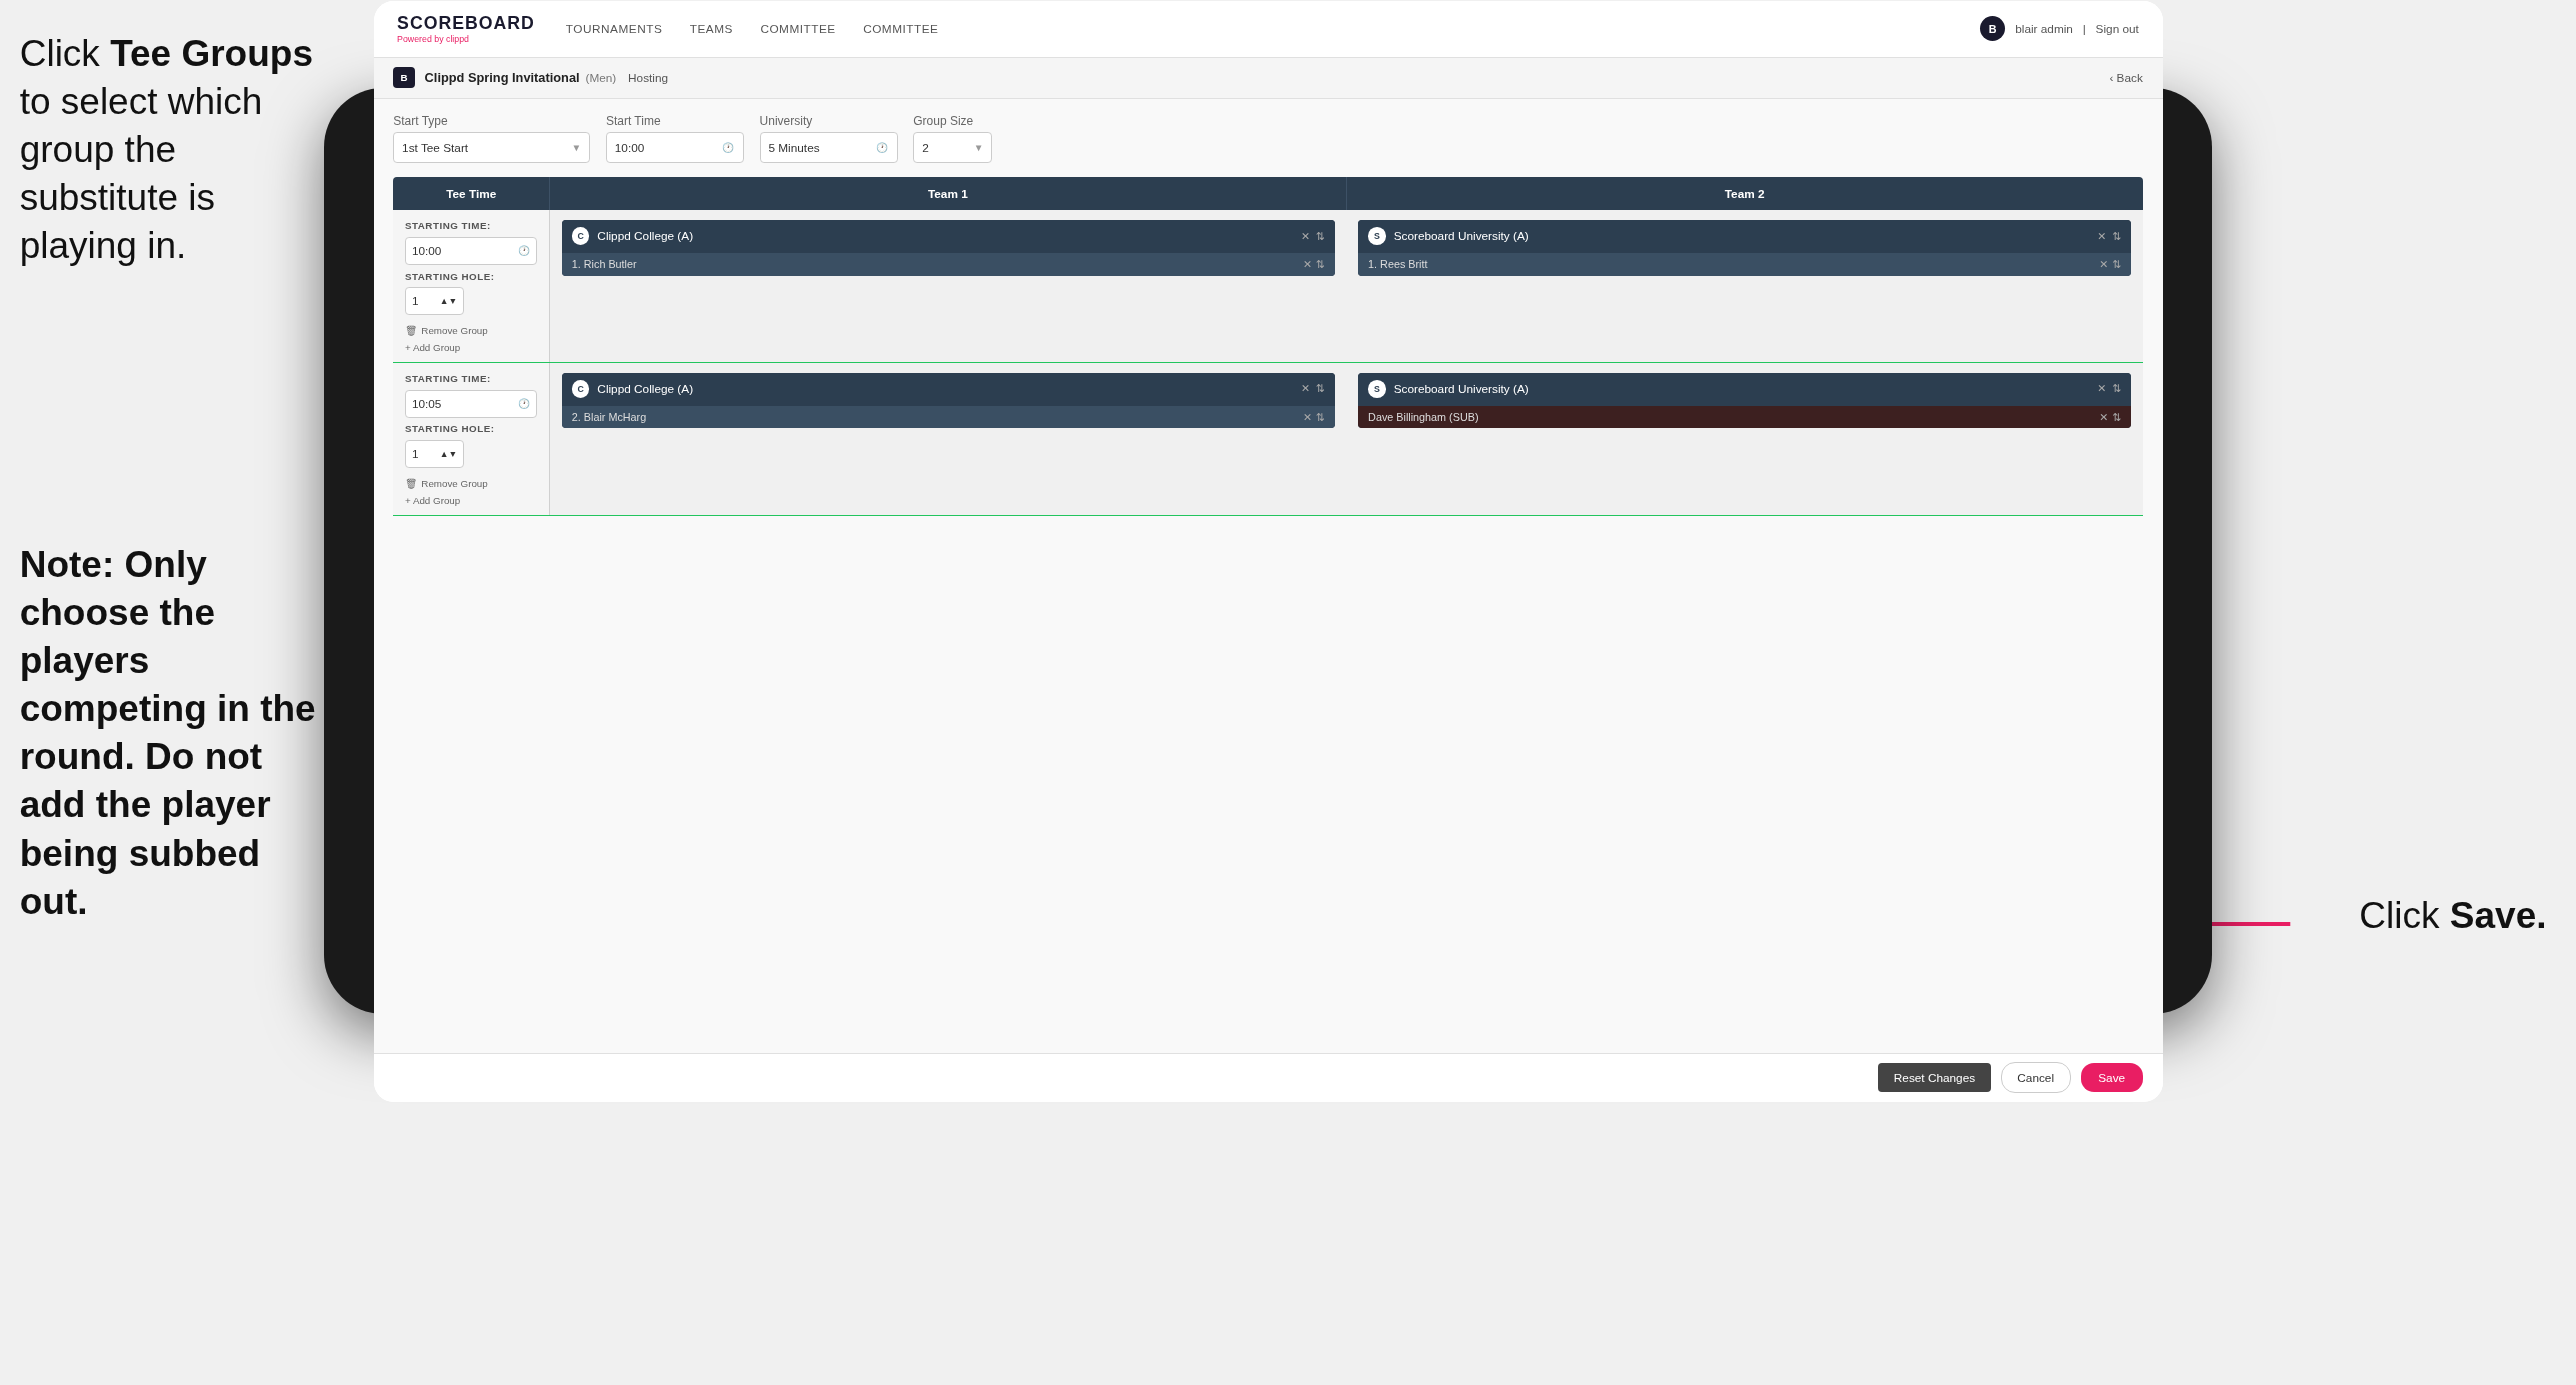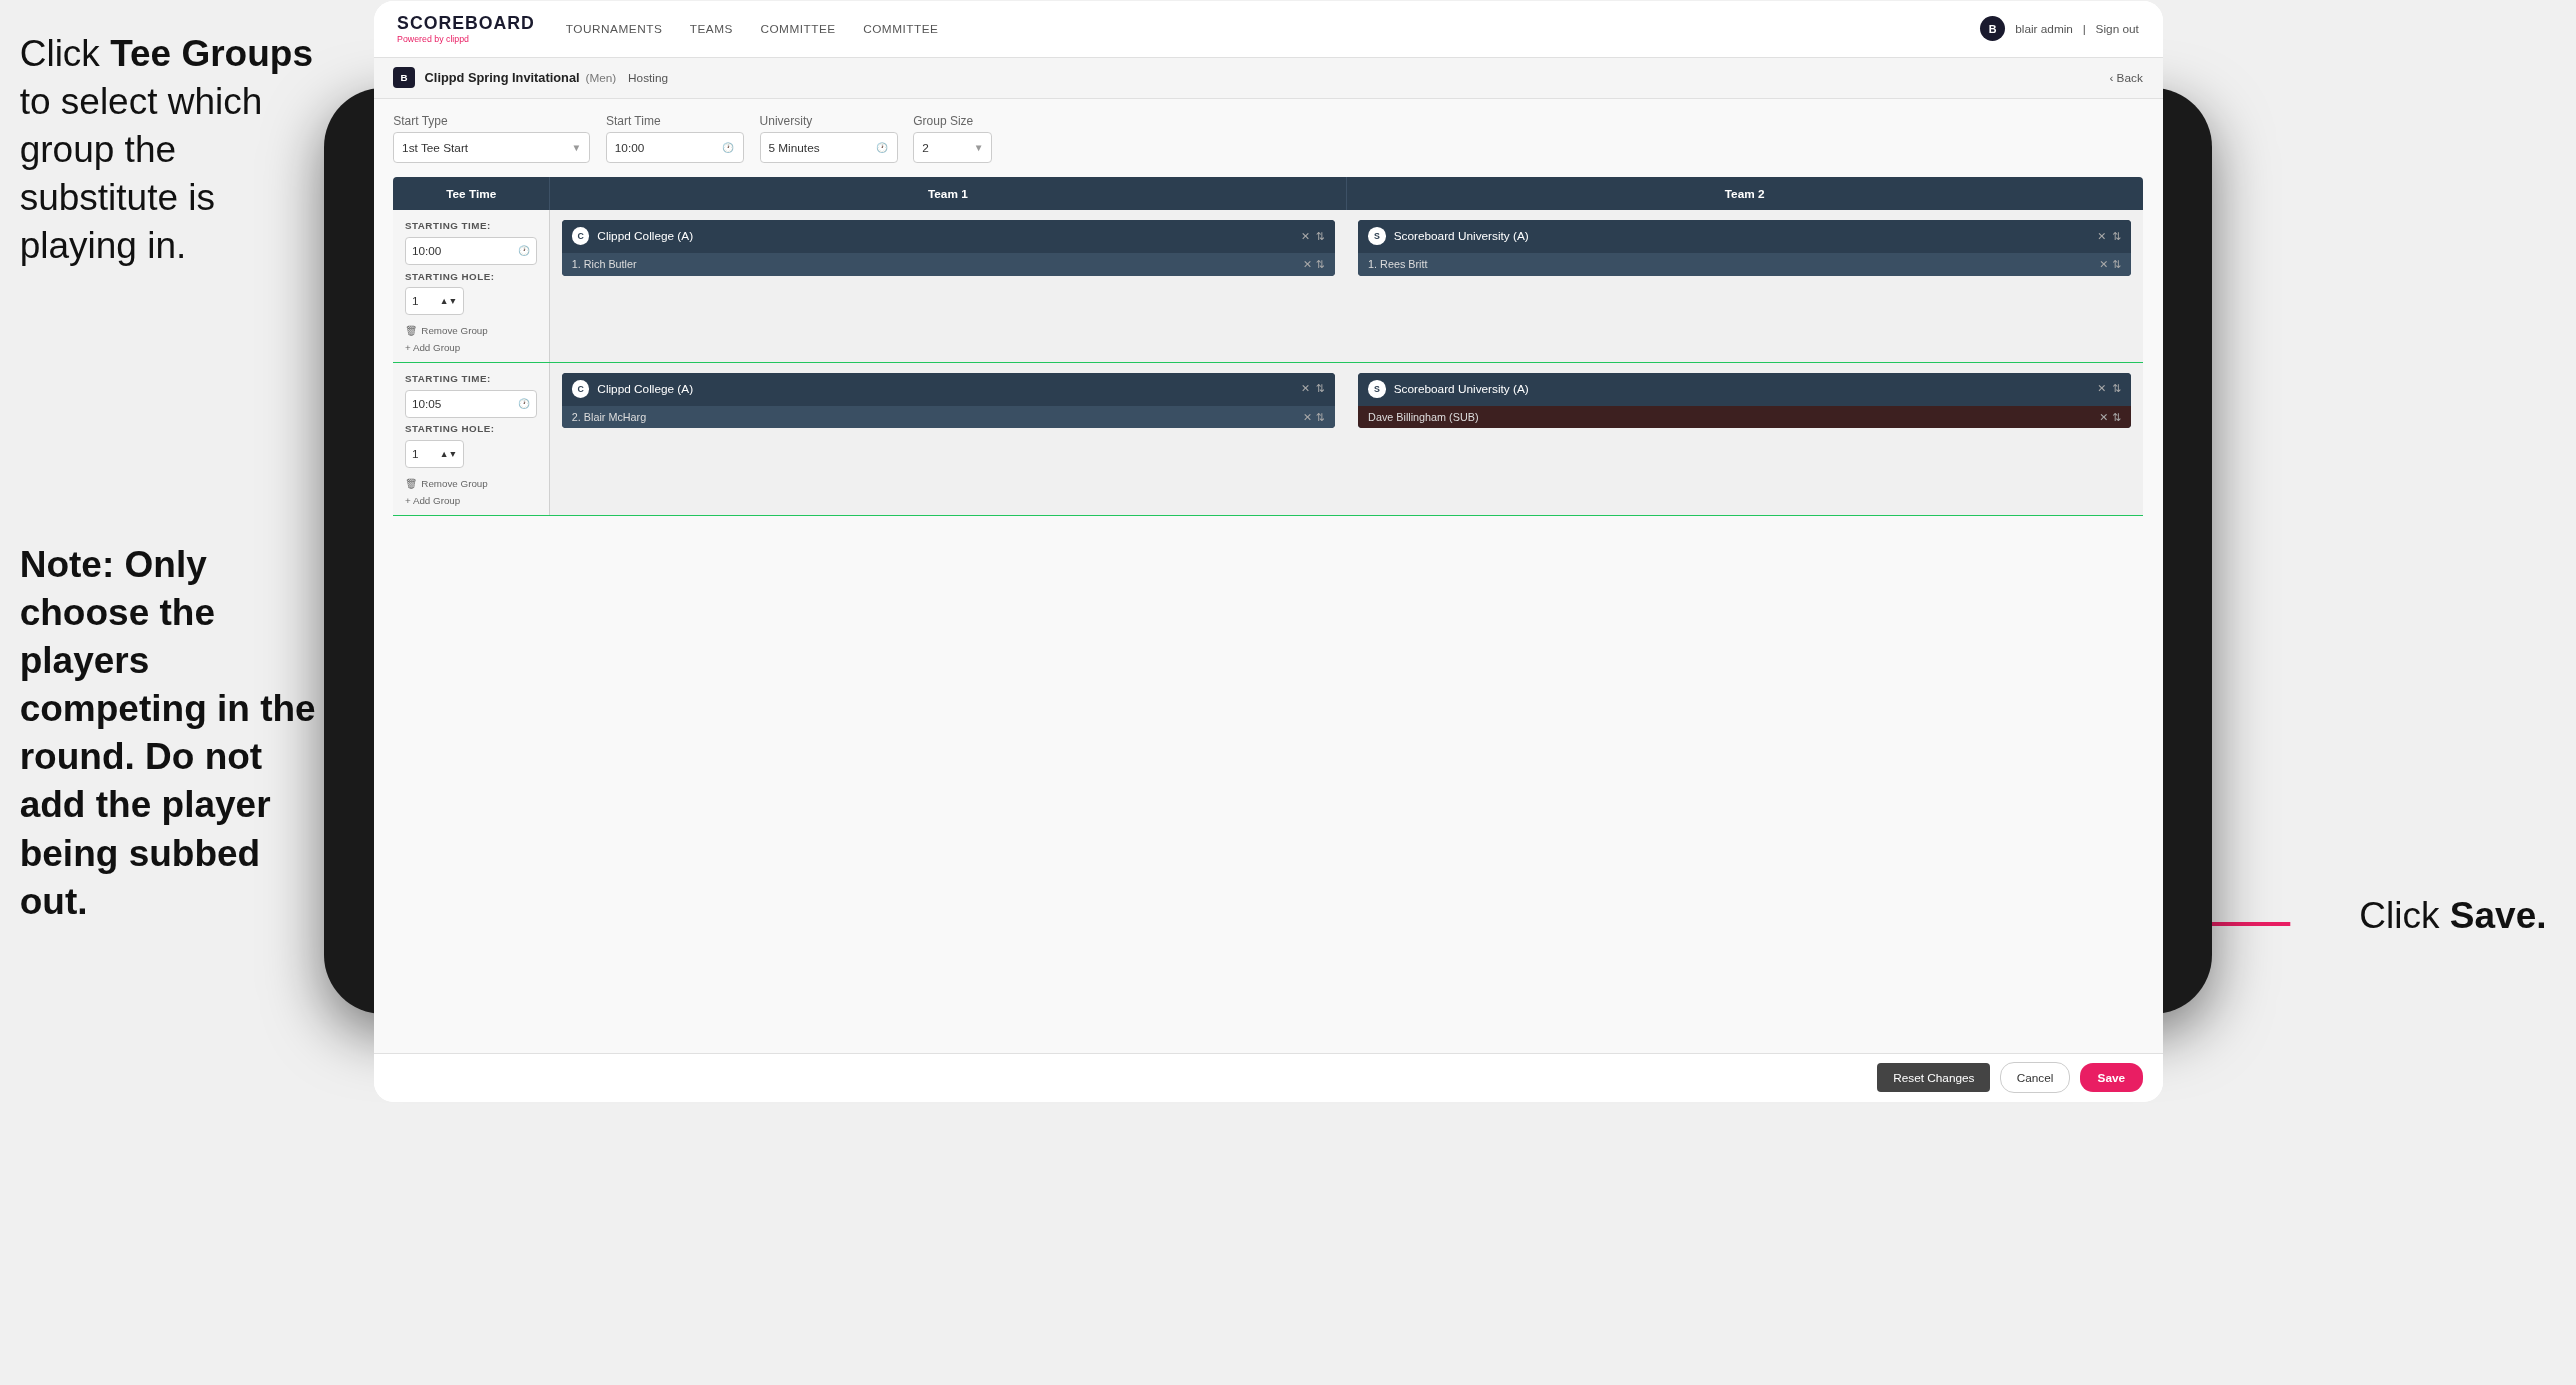--- a/index.html
+++ b/index.html
@@ -440,21 +440,21 @@
       cursor: pointer;
     }
 
     .btn-save {
       background: #e91e63;
       color: #fff;
       border: none;
       border-radius: 13px;
       padding: 7.9px 17.7px;
       font-size: 11.8px;
-      font-weight: 700;
+      font-weight: 400;
       cursor: pointer;
     }
 
     
     .arrow-tee {
       position: absolute;
       top: 226px;
       left: 290px;
       width: 541px;
       height: 393px;

